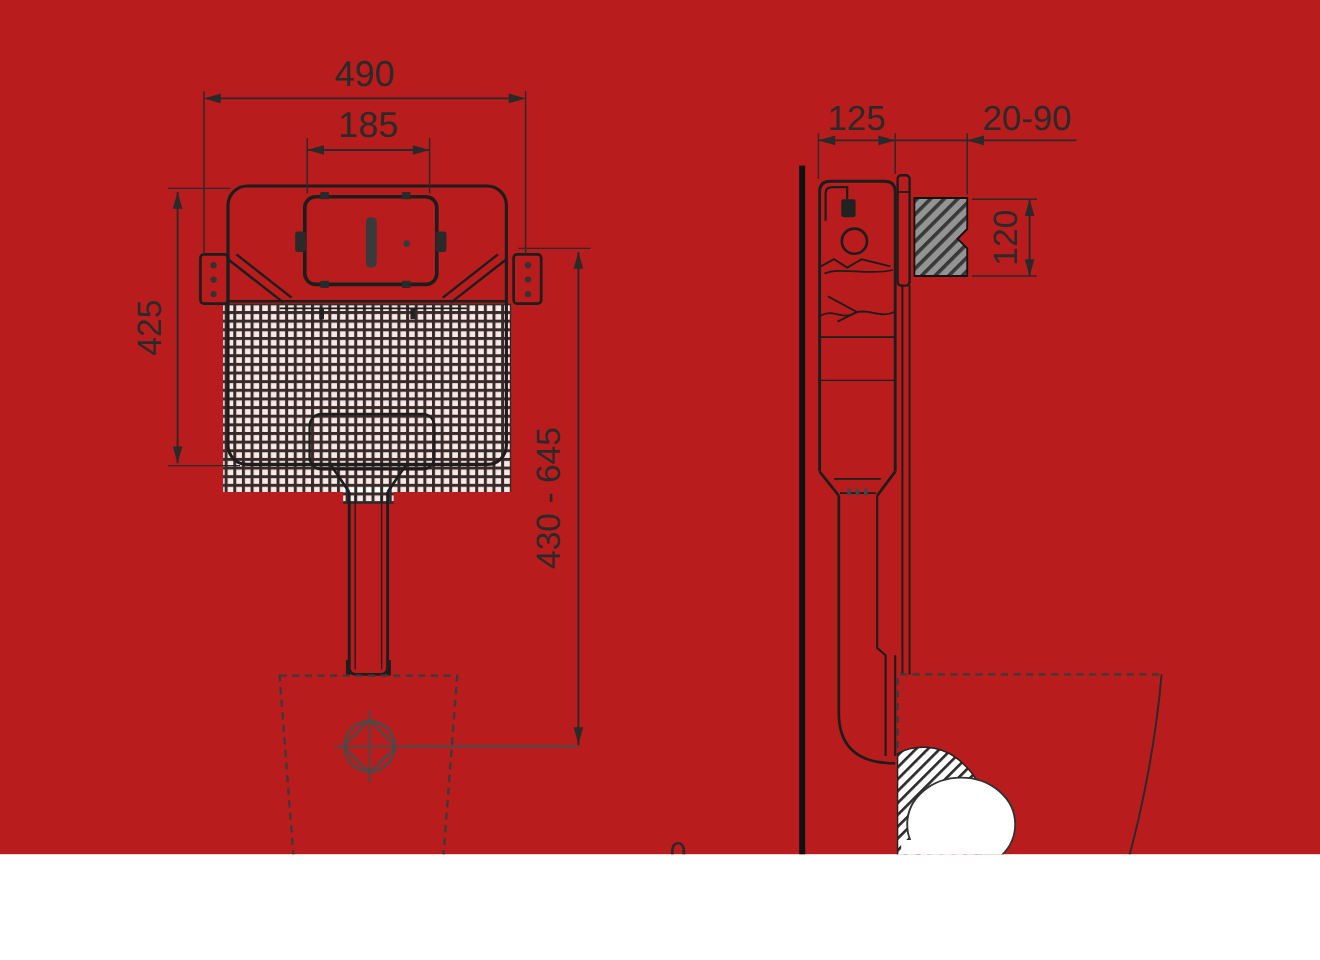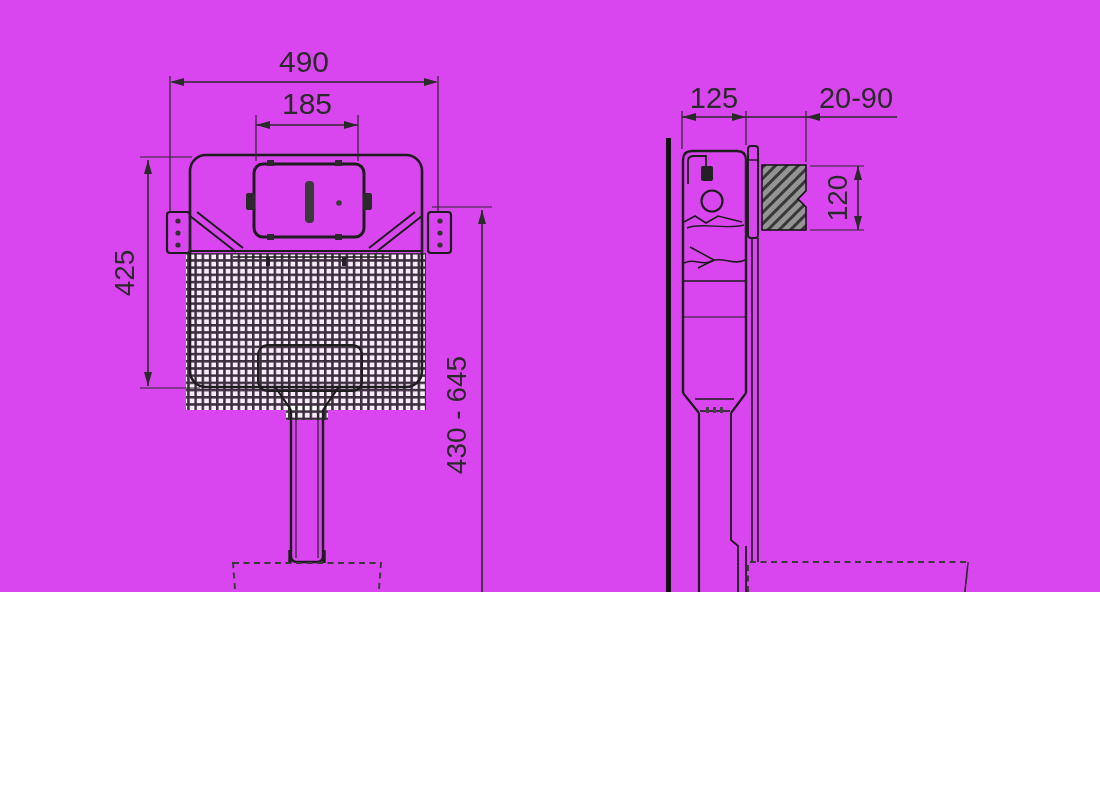--- a/index.html
+++ b/index.html
@@ -1,16 +1,16 @@
 <!DOCTYPE html>
 <html><head>
 <meta charset="utf-8">
 <style>
   html,body{margin:0;padding:0;background:#ffffff;}
-  .canvas{position:relative;width:1100px;height:592px;background:#d946ef;overflow:hidden;}
+  .canvas{position:relative;width:1100px;height:712px;background:#b91c1c;overflow:hidden;}
   svg{display:block;}
   text{font-family:"Liberation Sans", sans-serif;fill:#2a2a2a;}
   .dim-t{font-size:30px;}
   .dim-t-sm{font-size:29px;}
   .dim-t-v{font-size:28px;}
   .datum-t{font-size:25px;}
   .ln{stroke:#1d1d1d;fill:none;}
   .dim{stroke:#2a2a2a;stroke-width:1.6;fill:none;}
   .ext{stroke:#2a2a2a;stroke-width:1.2;fill:none;}
   .arr{fill:#2a2a2a;stroke:none;}

